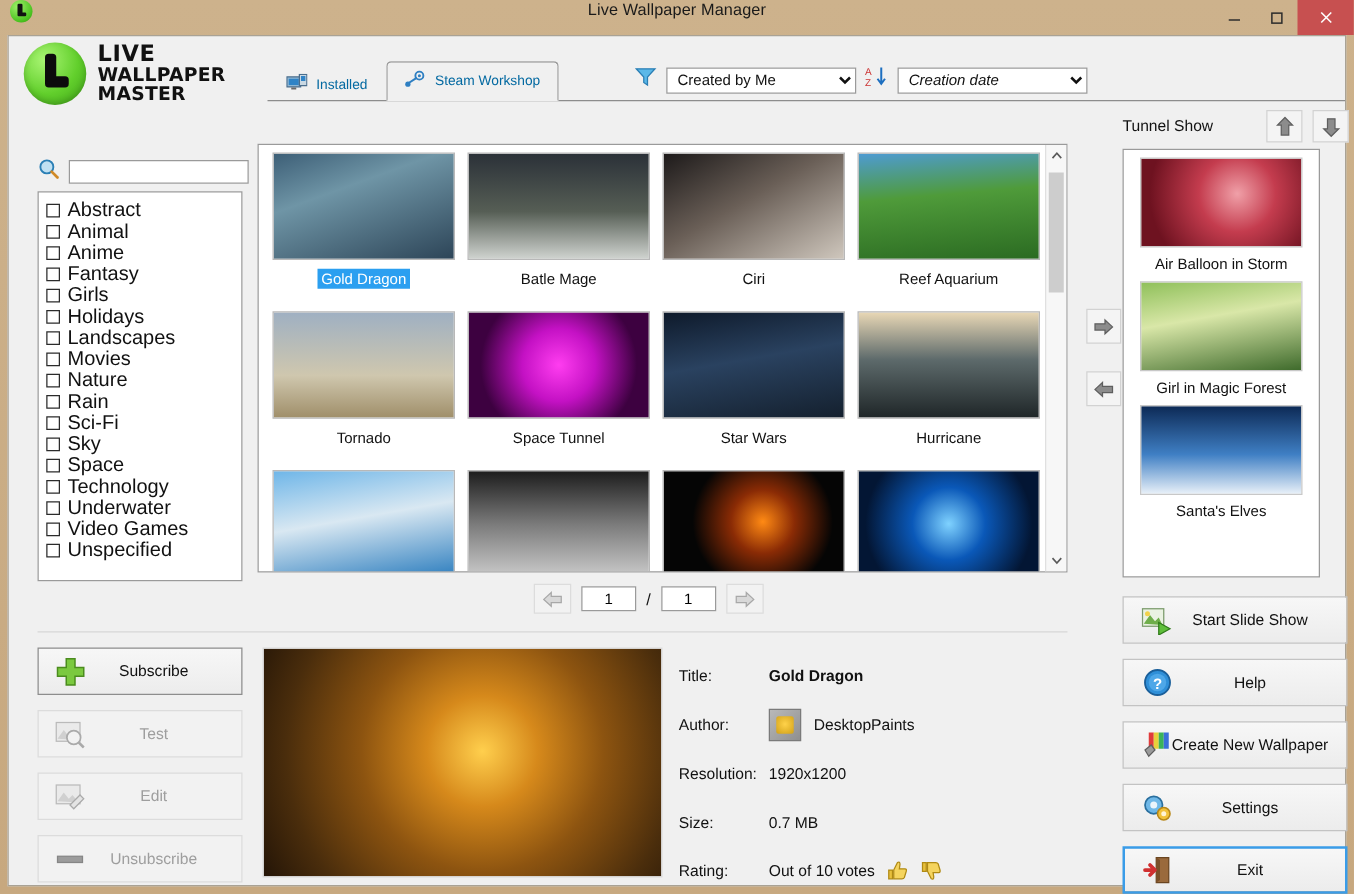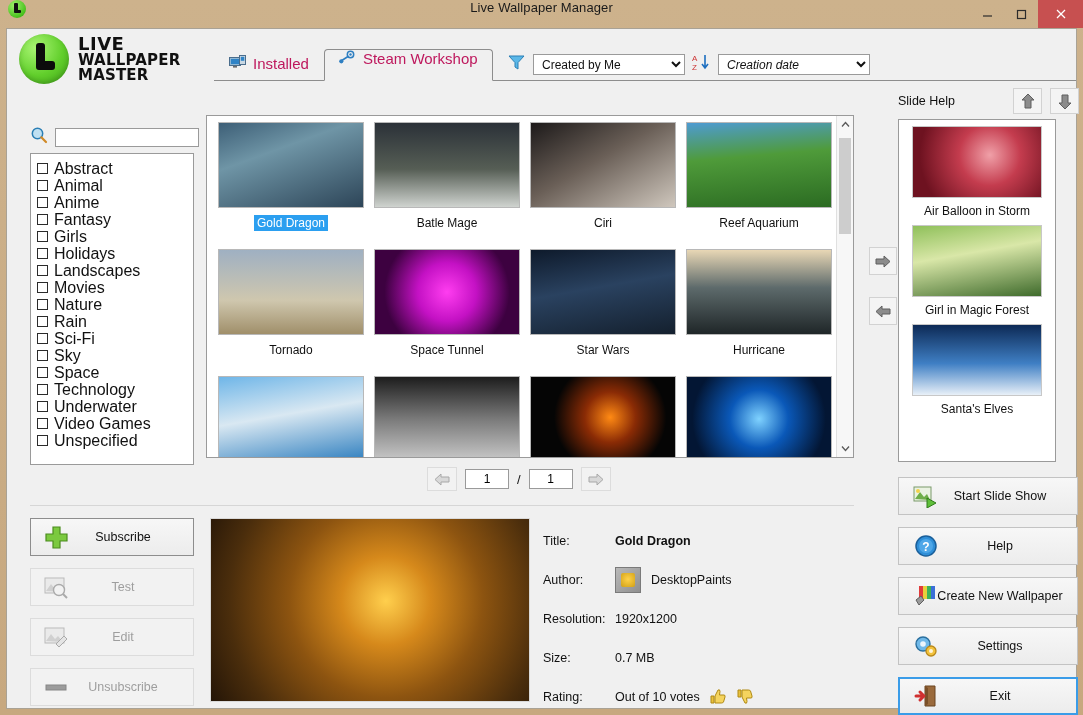--- a/index.html
+++ b/index.html
@@ -84,22 +84,22 @@
   }
   #logo-text .l2, #logo-text .l3 {
     font-size: 15px; font-weight: bold; color: #111;
     letter-spacing: .2px; font-family: "DejaVu Sans", sans-serif;
   }
   #tabs {
     position: absolute; left: 207px; bottom: 0;
     display: flex; align-items: flex-end; height: 32px;
   }
   .tab {
-    height: 27px; display: flex; gap: 7px;
-    padding: 0 14px; font-size: 15px; color: #be185d;
+    height: 27px; display: flex; align-items: center; gap: 7px;
+    padding: 0 14px; font-size: 11px; color: #0369a1;
     border: 1px solid transparent; border-bottom: none;
     position: relative; cursor: default;
   }
   .tab.active {
     height: 32px; background: #f0f0f0;
     border: 1px solid #8d8d8d; border-bottom: 1px solid #f0f0f0;
     border-radius: 4px 4px 0 0; z-index: 3;
   }
   #tabs-underline {
     position: absolute; left: 207px; right: 0; bottom: 0;
@@ -616,21 +616,21 @@
         </div>
         <div class="tbtn">
           <svg width="18" height="15" viewBox="0 0 18 15">
               <path d="M8 2 L2 7.5 L8 13 V10 H16 V5 H8 Z" fill="#8c8c8c" stroke="#5f5f5f"></path>
             </svg>
         </div>
       </div>
 
       <div id="right-col">
         <div id="ss-header">
-          <div id="ss-title">Slide Help</div>
+          <div id="ss-title">Tunnel Show</div>
           <div id="ss-arrows">
             <div class="ssarrow">
               <svg width="16" height="17" viewBox="0 0 16 17">
                   <path d="M8 1 L14 7 H11 V15 H5 V7 H2 Z" fill="#8c8c8c" stroke="#5f5f5f"></path>
                 </svg>
             </div>
             <div class="ssarrow">
               <svg width="16" height="17" viewBox="0 0 16 17">
                   <path d="M8 16 L14 10 H11 V2 H5 V10 H2 Z" fill="#8c8c8c" stroke="#5f5f5f"></path>
                 </svg>

